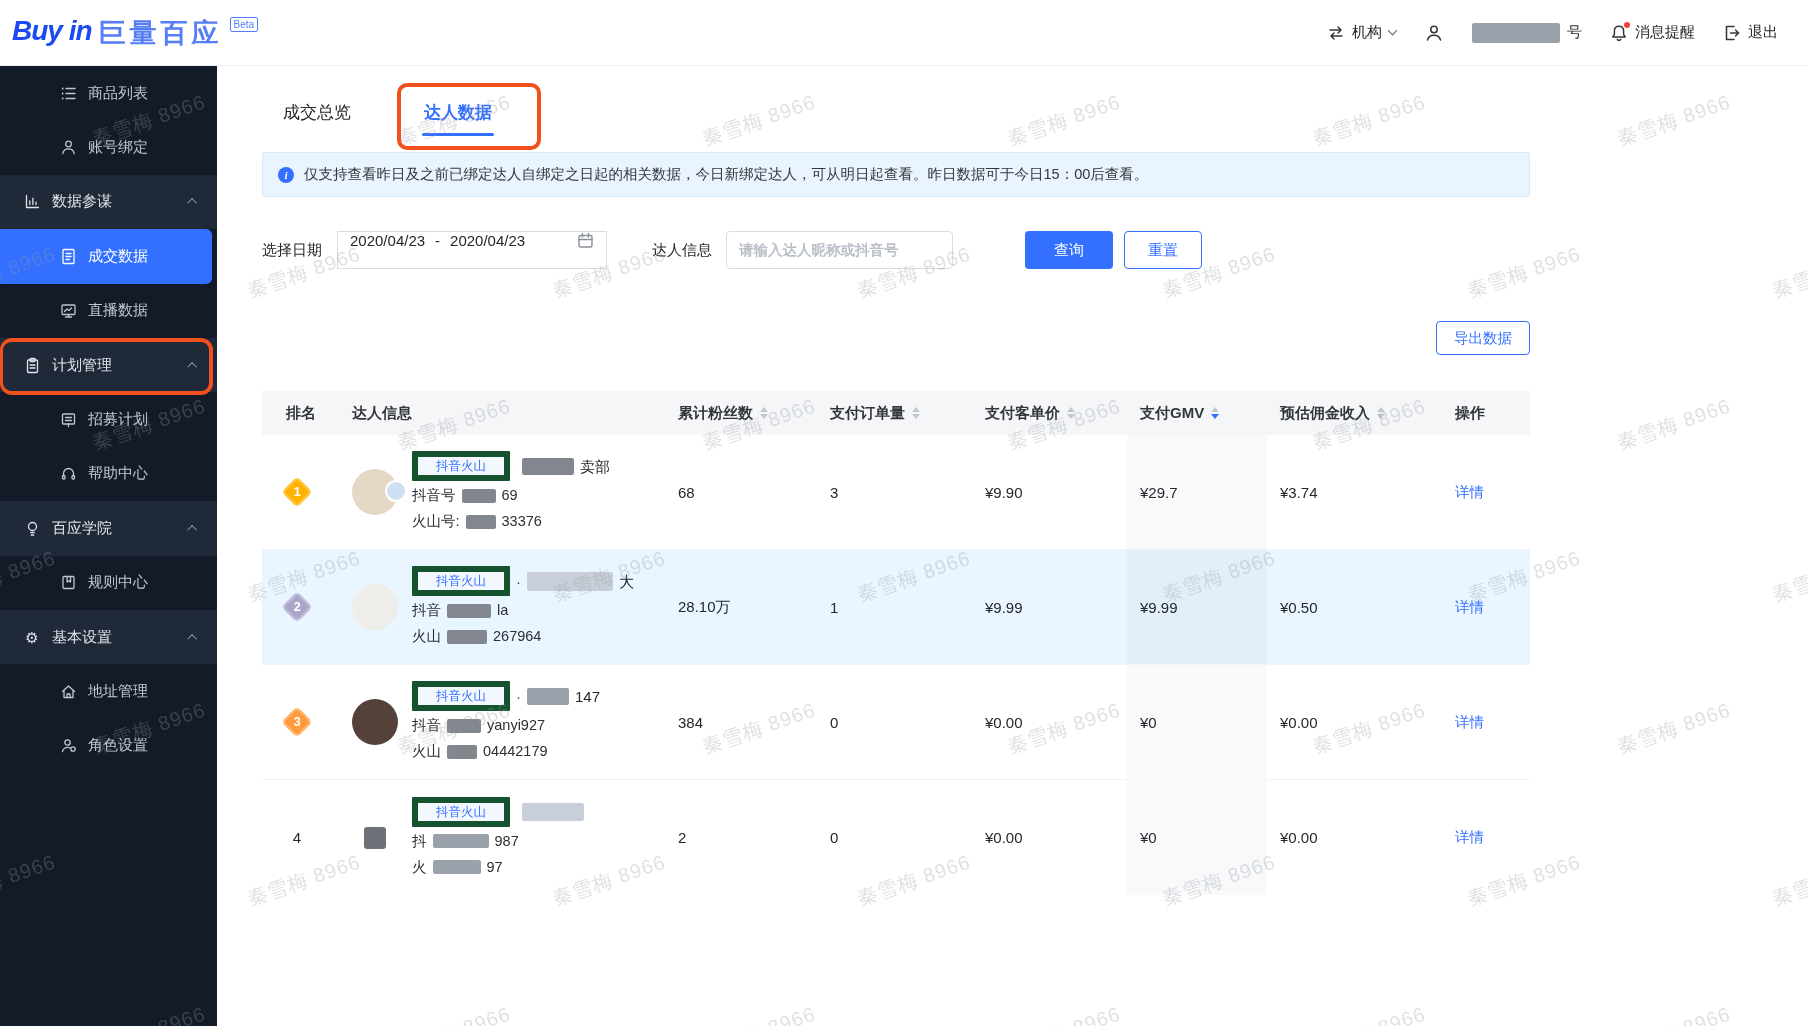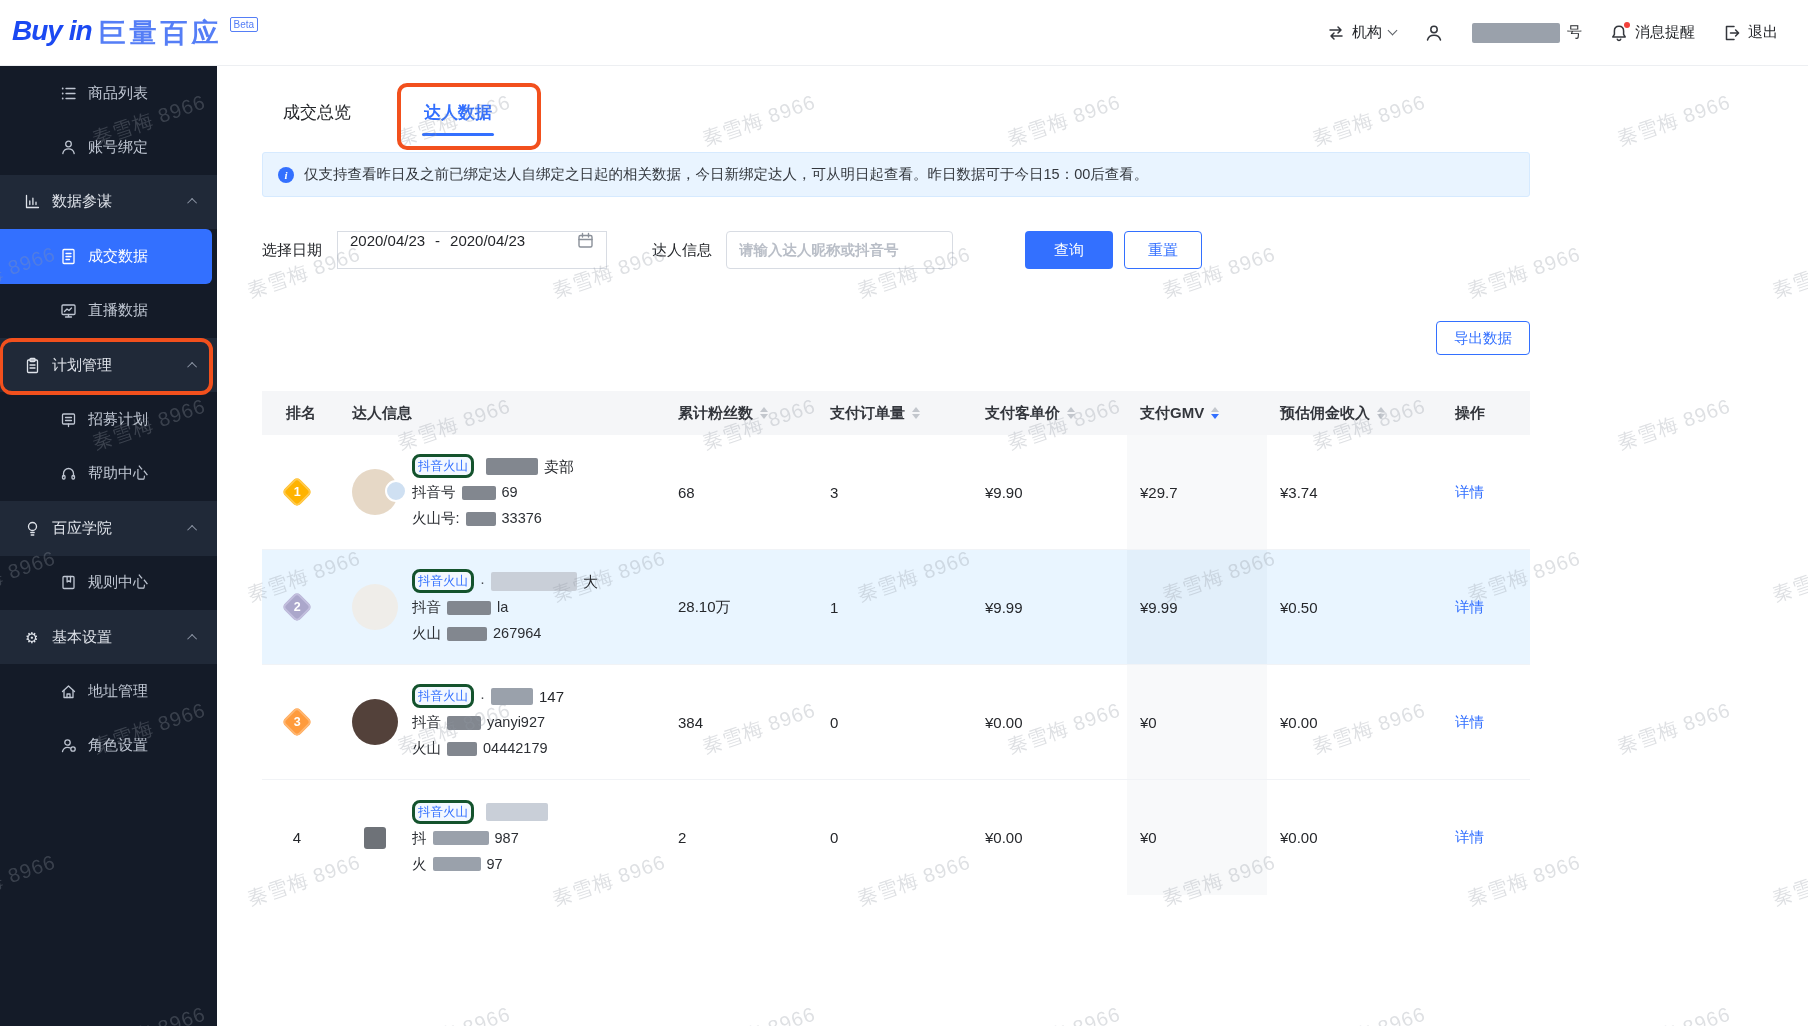--- a/index.html
+++ b/index.html
@@ -79,21 +79,21 @@
   .av1{background:#e6d8c6;}
   .av1 .av-badge{position:absolute;right:-9px;top:11px;width:22px;height:22px;border-radius:50%;background:#cfe0f2;border:2px solid #fff;}
   .av2{background:#efede9;}
   .av3{background:#53413a;}
   .av4wrap{width:46px;flex:0 0 46px;display:flex;justify-content:center;}
   .av4{width:22px;height:22px;border-radius:3px;background:#6e7278;}
   .tinfo{display:flex;flex-direction:column;gap:3px;}
   .tline{display:flex;align-items:center;gap:6px;line-height:23px;}
   .tline.name{font-size:15px;}
   .tline.sub{font-size:14.5px;color:#2c2f34;}
-  .tag{font-size:12.5px;color:#3370ff;border:3px solid #14532d;background:#f3f8ff;border-radius:8px;padding:1px 3px;line-height:16px;white-space:nowrap;}
+  .tag{font-size:12.5px;color:#3370ff;border:6px solid #14532d;background:#f3f8ff;border-radius:1px;padding:1px 18px;line-height:16px;white-space:nowrap;}
   .dot-sep{color:#4a4d52;}
   .badge{width:22px;height:22px;border-radius:5px;transform:rotate(45deg);display:flex;align-items:center;justify-content:center;}
   .badge i{transform:rotate(-45deg);font-style:normal;font-weight:700;font-size:12.5px;color:#fff;}
   .b1{background:#ffb300;box-shadow:inset 0 0 0 2px #ffc94d;}
   .b2{background:#aba7cb;box-shadow:inset 0 0 0 2px #c2bedd;}
   .b3{background:#ff9b3d;box-shadow:inset 0 0 0 2px #ffb671;}
   .rank-plain{display:inline-block;width:22px;text-align:center;font-size:15px;}
   .link{color:#3370ff;font-size:14.5px;cursor:pointer;text-decoration:none;}
 
   

